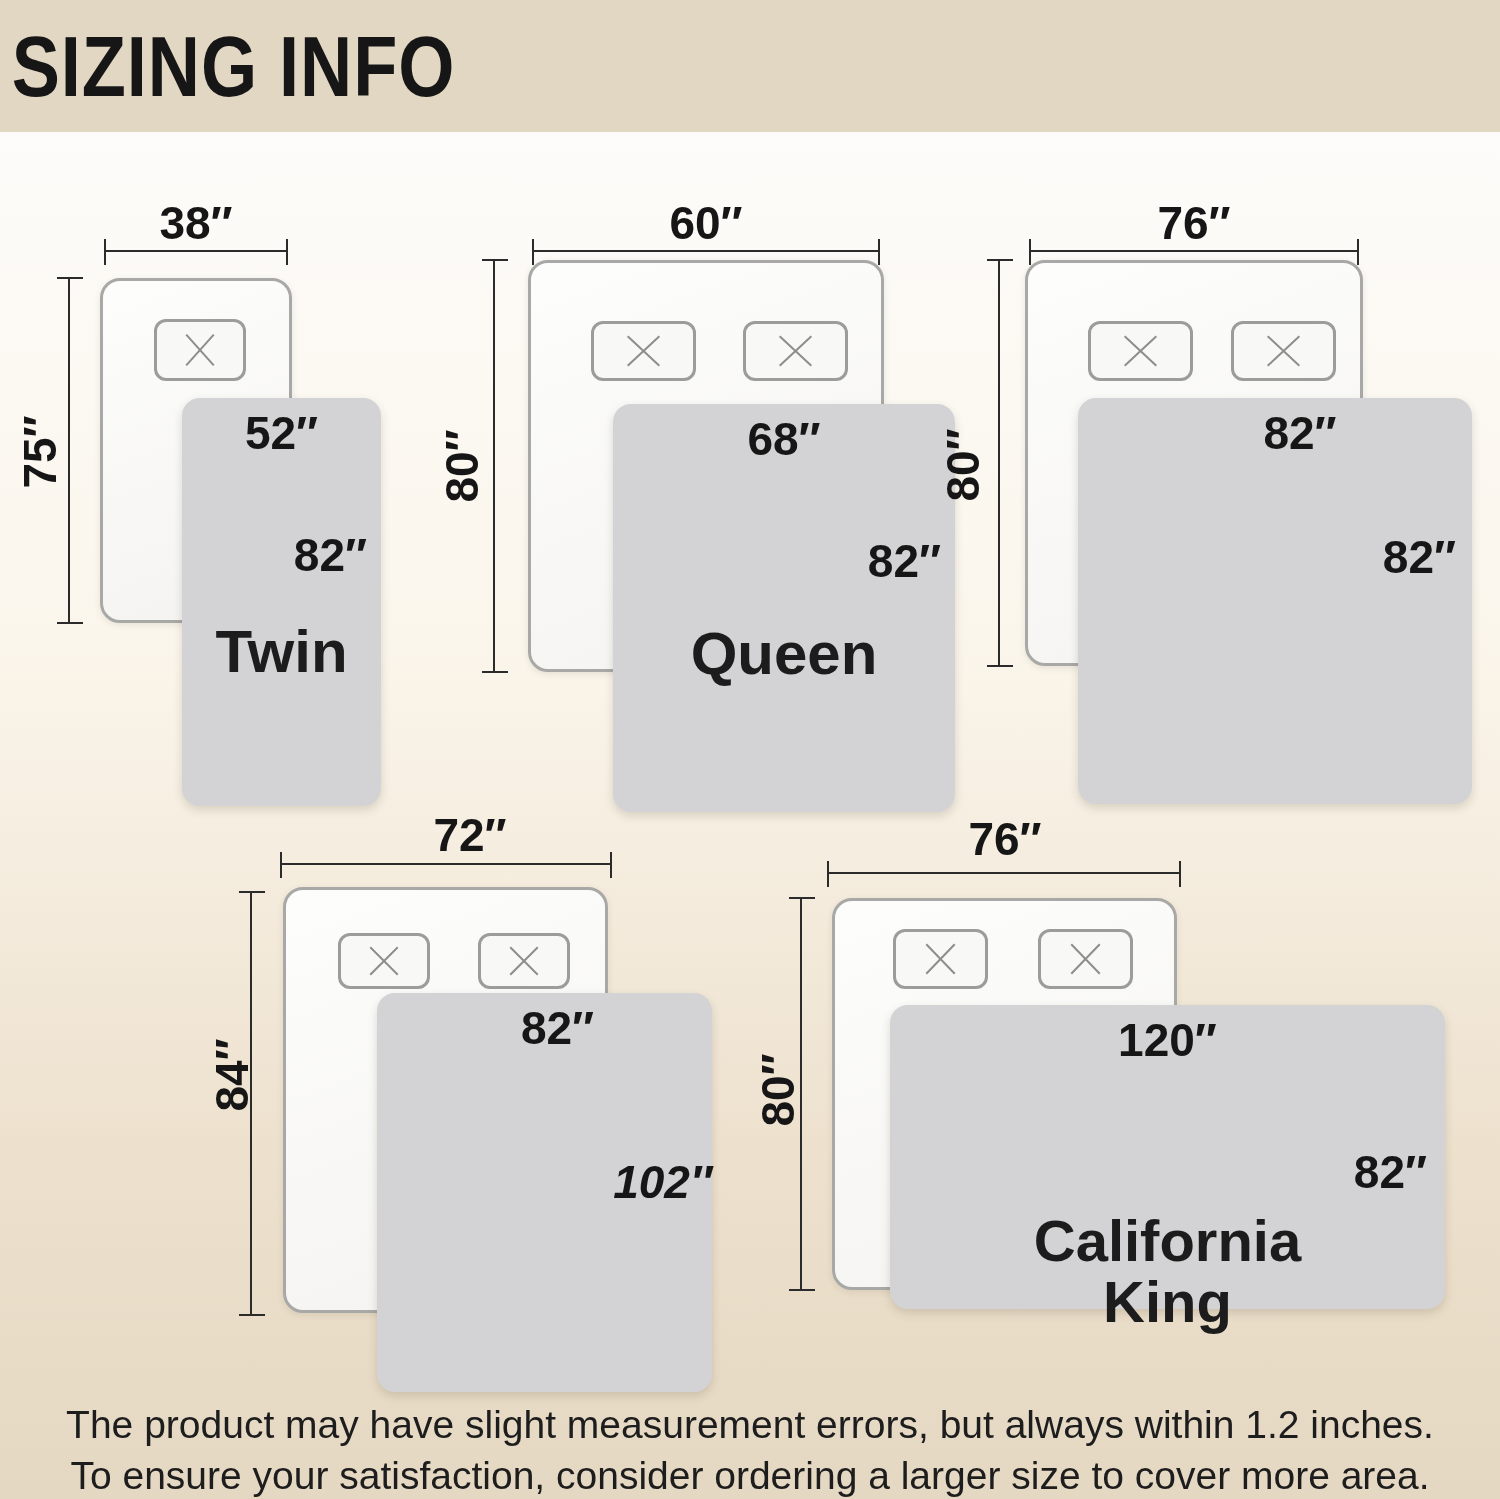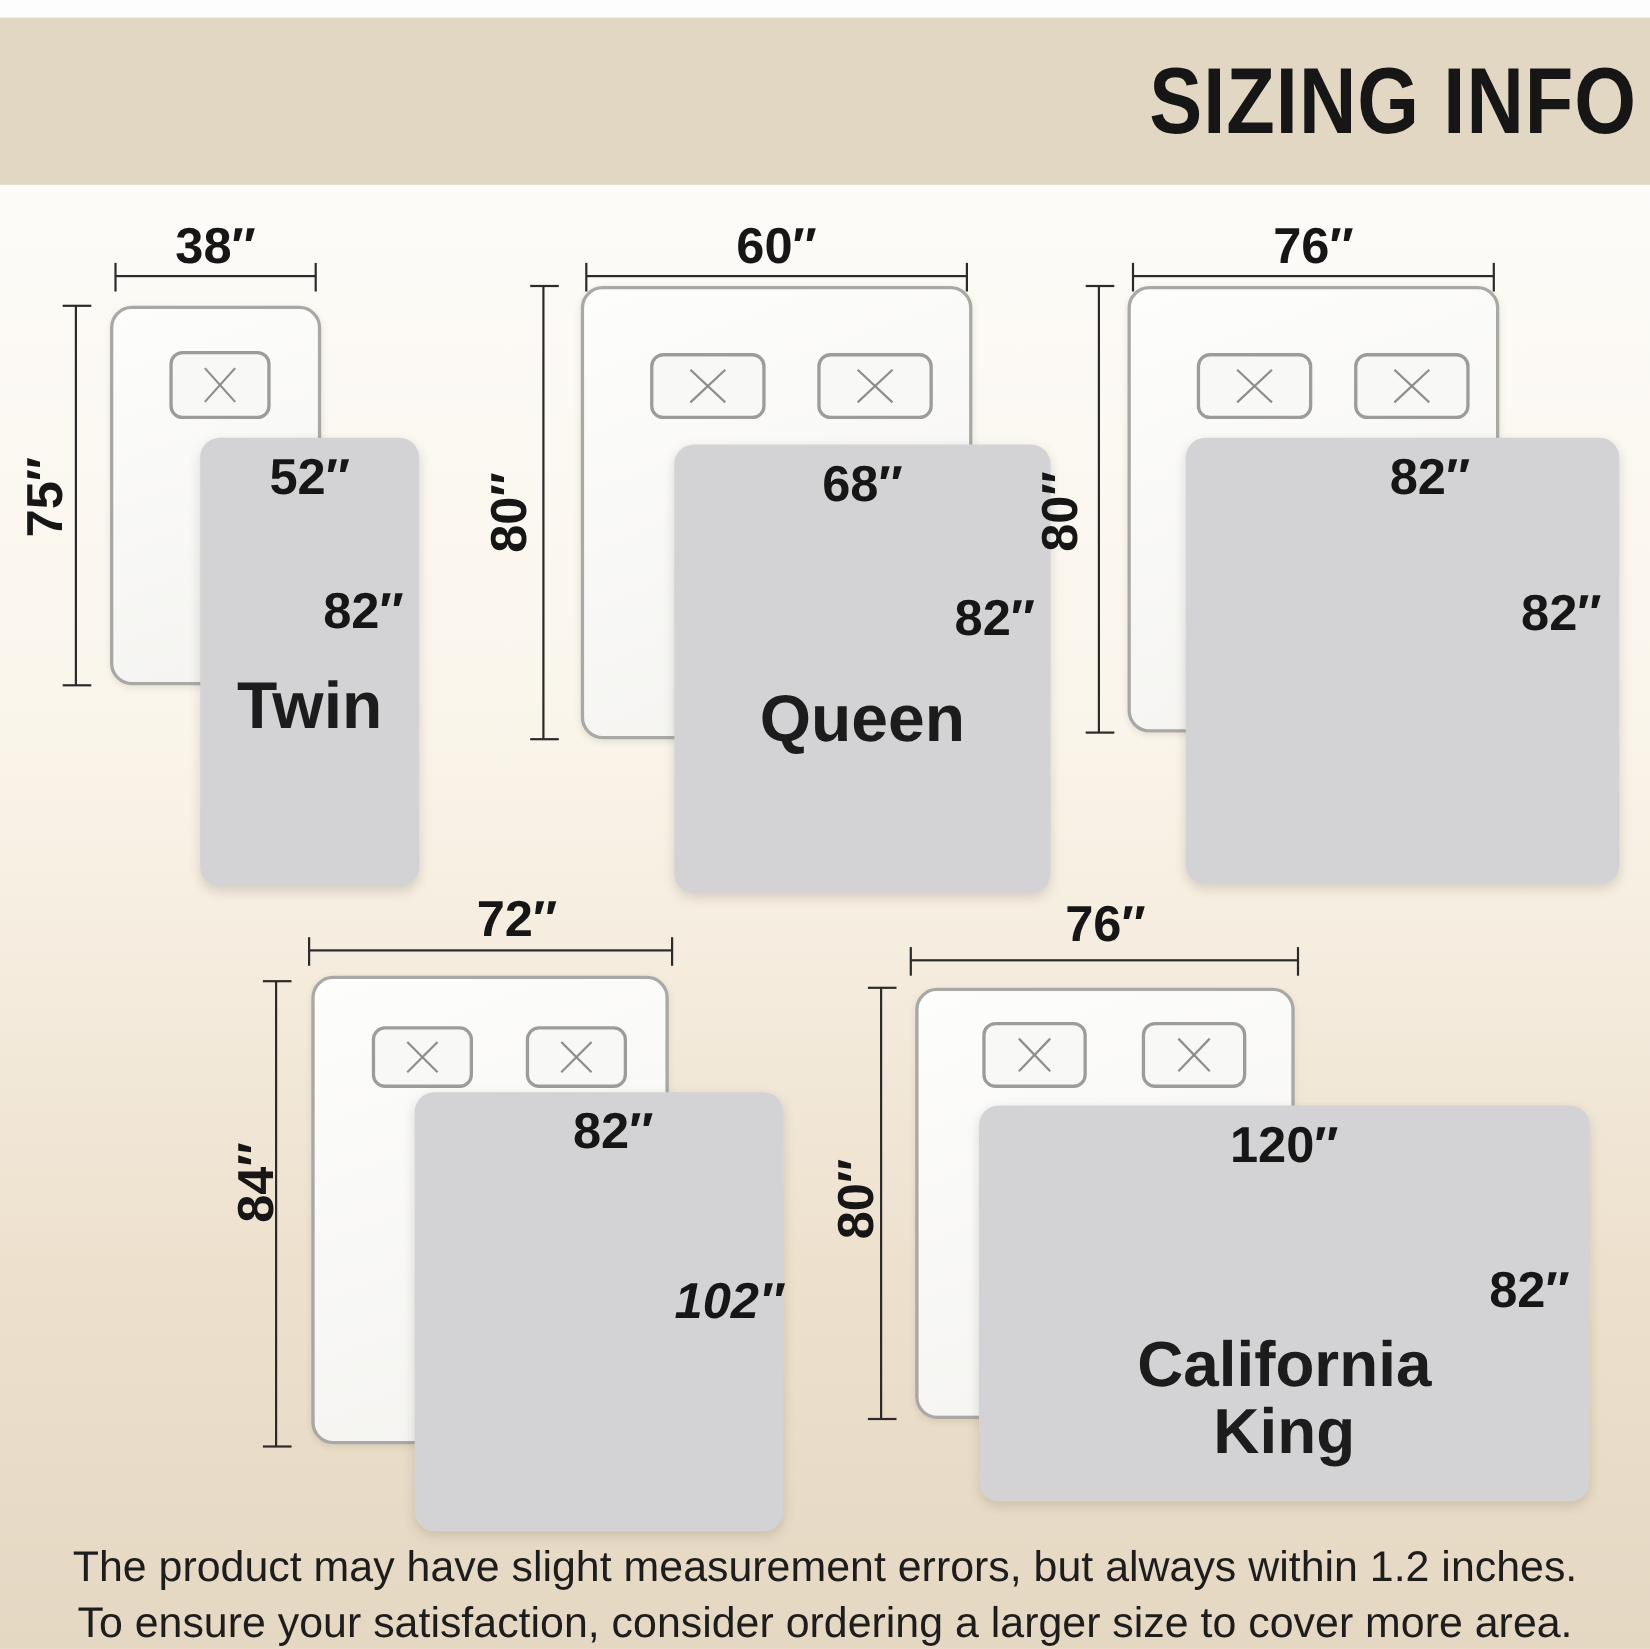--- a/index.html
+++ b/index.html
@@ -2,23 +2,23 @@
 <html style="--header_bg: #e2d7c3; --blanket: #d3d3d5; --mattress_border: #a8a8a6; --pillow_border: #9c9c9a; --pillow_x: #8d8d8b; --dim: #2b2b2b; --text: #161616;"><head>
 <meta charset="utf-8">
 <style>
   html,body{margin:0;padding:0;background:#ffffff;}
   .canvas{
     position:relative;width:1500px;height:1499px;margin:0 auto;overflow:hidden;
     font-family:"Liberation Sans","DejaVu Sans",sans-serif;
     background:linear-gradient(180deg,#fdfdfd 0%,#fbf6ec 42%,#ecdfcb 80%,#e5d8c3 100%);
   }
   .header{
-    position:absolute;left:0;top:16px;width:1500px;height:152px;
+    position:absolute;left:0;top:0;width:1500px;height:132px;
     background:var(--header_bg,#e2d7c3);
-    display:flex;align-items:center;justify-content:flex-end;
+    display:flex;align-items:center;justify-content:flex-start;
   }
   .title{
     font-size:76px;font-weight:700;color:var(--text,#161616);
     transform:scale(0.95,1.12);letter-spacing:1px;white-space:nowrap;
   }
   .diagram{position:absolute;}
   .d-twin{left:20px;top:196px;width:400px;height:630px;}
   .d-queen{left:430px;top:196px;width:510px;height:630px;}
   .d-king{left:940px;top:196px;width:560px;height:630px;}
   .d-calking{left:200px;top:800px;width:560px;height:644px;}
@@ -58,21 +58,21 @@
     position:absolute;left:0;right:0;text-align:center;font-size:60px;font-weight:700;
     color:#1c1c1c;line-height:1.05;
   }
   
   .d-twin .hdim{left:85px;top:54px;width:182px;}
   .d-twin .dim-top{left:116px;width:120px;top:0px;}
   .d-twin .vdim{left:48px;top:82px;height:345px;}
   .d-twin .dim-side{left:-25px;top:234px;}
   .d-twin .mattress{left:80px;top:82px;width:192px;height:345px;}
   .d-twin .blanket{left:125px;top:202px;width:199px;height:408px;margin-left:37px;}
-  .d-twin .bname{top:212px;}
+  .d-twin .bname{top:222px;}
 
   .d-queen .hdim{left:103px;top:54px;width:346px;}
   .d-queen .dim-top{left:216px;width:120px;top:0px;}
   .d-queen .vdim{left:63px;top:64px;height:412px;}
   .d-queen .dim-side{left:-13px;top:248px;}
   .d-queen .mattress{left:98px;top:64px;width:356px;height:412px;}
   .d-queen .blanket{left:183px;top:208px;width:342px;height:408px;}
   .d-queen .bname{top:218px;}
 
   .d-king .hdim{left:90px;top:54px;width:328px;}
@@ -93,21 +93,21 @@
   .d-calking .blanket{left:177px;top:193px;width:335px;height:399px;}
   .d-calking .bw{padding-left:26px;}
   .d-calking .bl{right:0;top:162px;font-style:italic;}
   .d-calking .bname{top:248px;font-size:56px;padding:0 10px;}
 
   .d-oversized .hdim{left:68px;top:72px;width:352px;}
   .d-oversized .dim-top{left:185px;width:120px;top:12px;}
   .d-oversized .vdim{left:40px;top:98px;height:392px;}
   .d-oversized .dim-side{left:-27px;top:268px;}
   .d-oversized .mattress{left:72px;top:98px;width:345px;height:392px;}
-  .d-oversized .blanket{left:130px;top:205px;width:555px;height:360px;}
+  .d-oversized .blanket{left:130px;top:205px;width:555px;height:304px;}
   .d-oversized .bl{right:18px;top:140px;}
   .d-oversized .bname{top:206px;font-size:58px;}
   .d-oversized .bname span{display:inline-block;max-width:380px;}
 
   
   .d-twin .p1{left:51px;top:38px;width:92px;height:62px;}
   .d-queen .p1{left:60px;top:58px;width:105px;height:60px;}
   .d-queen .p2{left:212px;top:58px;width:105px;height:60px;}
   .d-king .p1{left:60px;top:58px;width:105px;height:60px;}
   .d-king .p2{left:203px;top:58px;width:105px;height:60px;}

